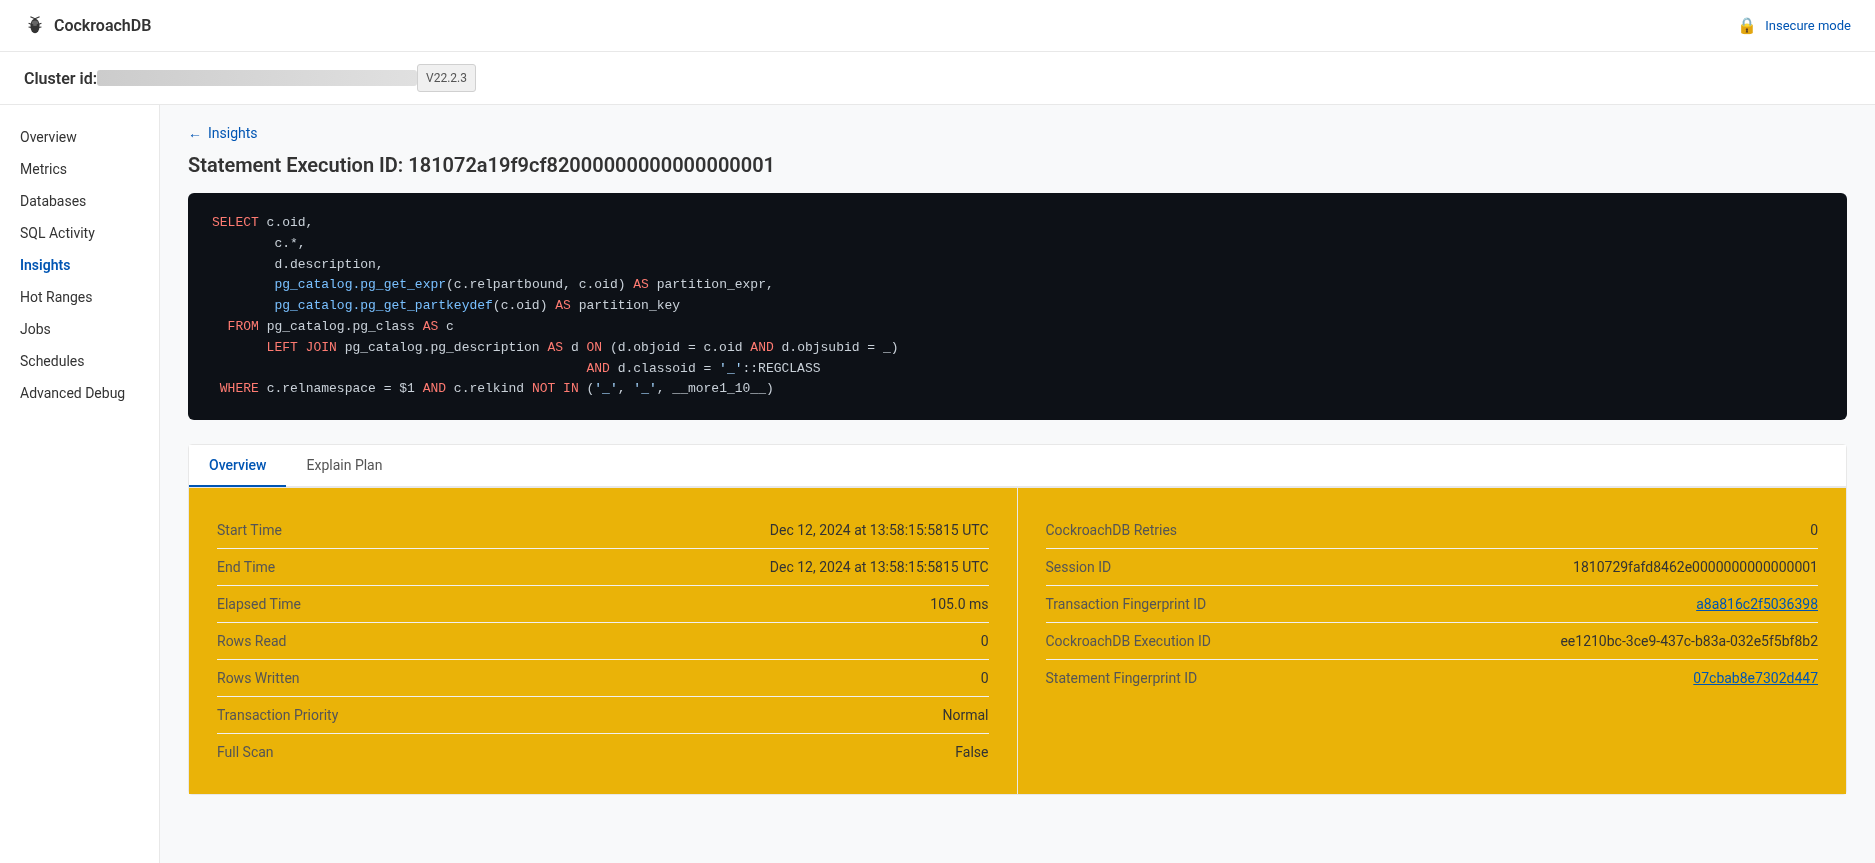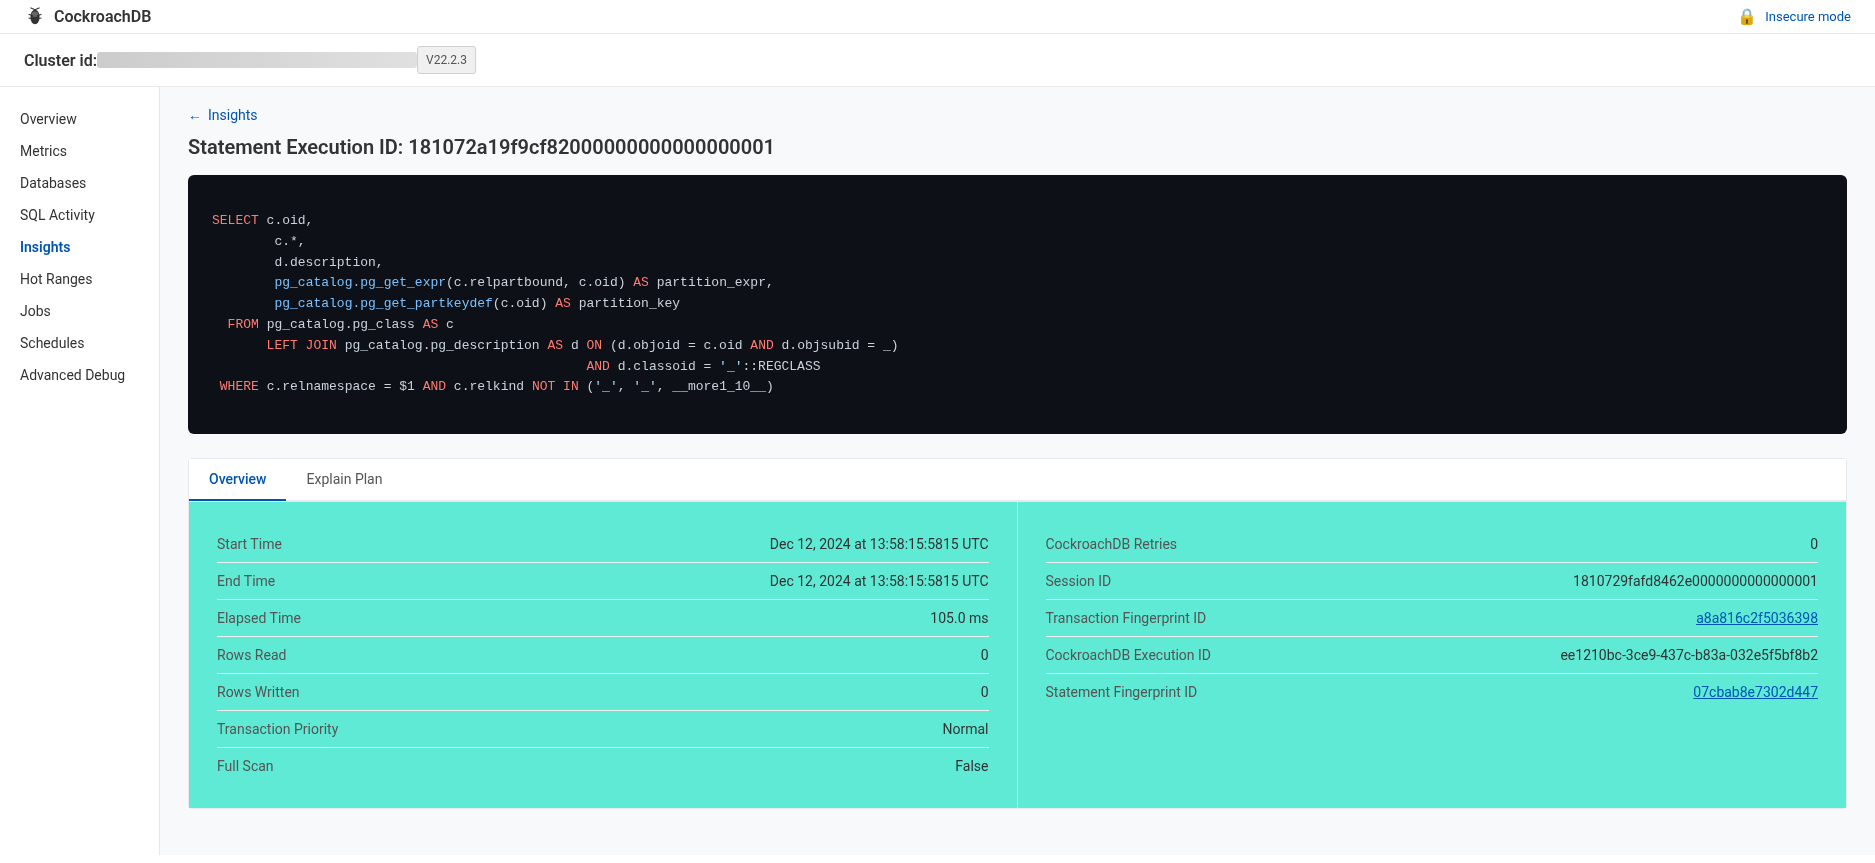--- a/index.html
+++ b/index.html
@@ -1,21 +1,21 @@
 <!DOCTYPE html>
 <html><head>
   <meta charset="utf-8">
   <style>
     * { box-sizing: border-box; margin: 0; padding: 0; }
     body { font-family: -apple-system, BlinkMacSystemFont, 'Segoe UI', Roboto, sans-serif; font-size: 14px; color: #333; background: #fff; }
 
     
     .top-nav {
       display: flex; align-items: center; justify-content: space-between;
-      padding: 4px 24px; height: 34px; border-bottom: 1px solid #e8e8e8;
+      padding: 4px 24px; height: 52px; border-bottom: 1px solid #e8e8e8;
       background: #fff;
     }
     .top-nav-left { display: flex; align-items: center; gap: 8px; font-size: 16px; font-weight: 600; color: #333; }
     .top-nav-right { display: flex; align-items: center; gap: 8px; color: #0055b3; font-size: 13px; cursor: pointer; }
 
     
     .cluster-bar {
       padding: 12px 24px; border-bottom: 1px solid #e8e8e8; background: #fff;
       display: flex; align-items: center; 
     }
@@ -51,40 +51,40 @@
       display: flex; align-items: center; gap: 6px; margin-bottom: 12px;
       font-size: 14px; color: #0055b3; cursor: pointer;
     }
     .breadcrumb-arrow { font-size: 14px; }
 
     
     .page-title { font-size: 20px; font-weight: 600; margin-bottom: 16px; color: #333; }
 
     
     .code-block {
-      background: #0d1117; border-radius: 6px; padding: 36px 24px;
+      background: #0d1117; border-radius: 6px; padding: 20px 24px;
       margin-bottom: 24px; font-family: 'Courier New', Courier, monospace;
       font-size: 13px; line-height: 1.6; color: #c9d1d9; overflow-x: auto;
     }
     .code-kw { color: #ff7b72; }
     .code-fn { color: #79c0ff; }
     .code-str { color: #a5d6ff; }
     .code-id { color: #c9d1d9; }
     .code-line { display: block; white-space: pre; }
 
     
     .tabs { display: flex; border-bottom: 1px solid #e8e8e8; margin-bottom: 0; background: #fff; }
     .tab {
       padding: 12px 20px; cursor: pointer; font-size: 14px; color: #555;
       border-bottom: 2px solid transparent; margin-bottom: -1px;
     }
     .tab.active { color: #0055b3; border-bottom: 2px solid #0055b3; font-weight: 500; }
 
     
-    .details-section { background: #5eead4; padding: 0; }
+    .details-section { background: #eab308; padding: 0; }
     .details-grid { display: grid; grid-template-columns: 1fr 1fr; gap: 0; border-top: 1px solid #e8e8e8; }
 
     .detail-panel { padding: 24px 28px; }
     .detail-panel:first-child { border-right: 1px solid #e8e8e8; }
 
     .detail-row {
       display: flex; justify-content: space-between; align-items: center;
       padding: 10px 0; border-bottom: 1px solid #f0f0f0; font-size: 14px;
     }
     .detail-row:last-child { border-bottom: none; }

